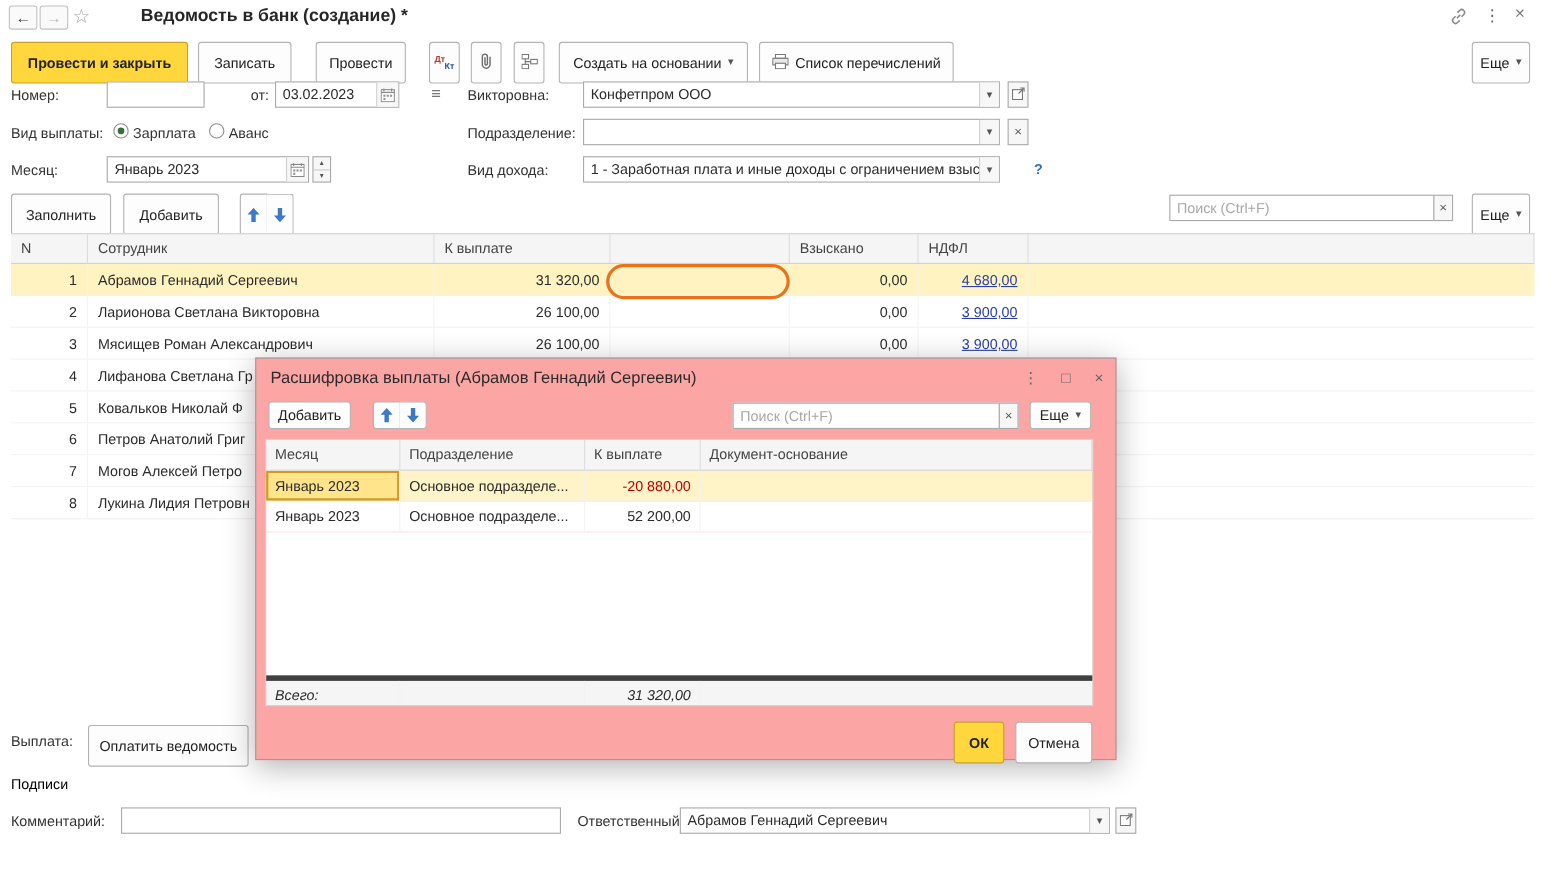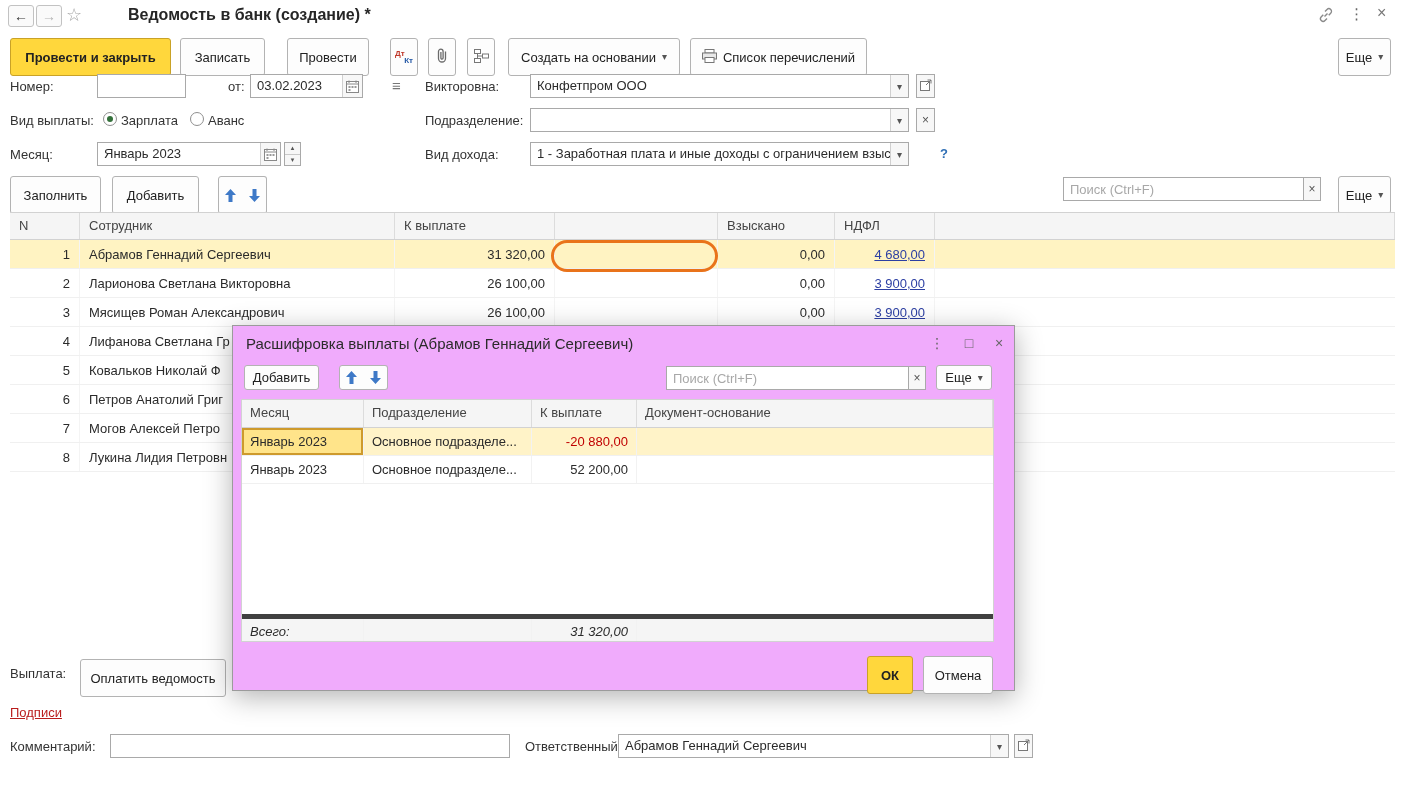--- a/index.html
+++ b/index.html
@@ -47,27 +47,27 @@
   .trow.selected { background:#fff3c2; }
   .tcell { padding:0 9px; line-height:29px; font-size:13px; white-space:nowrap; overflow:hidden; border-right:1px solid #f4f4f4; }
   .c-n   { width:70px;  text-align:right; }
   .c-emp { width:315px; }
   .c-pay { width:160px; text-align:right; }
   .c-blank { width:163px; }
   .c-col { width:117px; text-align:right; }
   .c-ndfl{ width:100px; text-align:right; }
   .c-fill{ flex:1; border-right:none; }
   .link { color:#2c3fa3; text-decoration:underline; cursor:pointer; }
-  .glink { color:#b91c1c; text-decoration:underline; cursor:pointer; }
+  .glink { color:#000000; cursor:pointer; }
 
   .annotation { position:absolute; left:551px; top:240px; width:167px; height:32px;
                 border:3px solid #e9731a; border-radius:16px; z-index:5; pointer-events:none; }
 
   
-  .dialog { position:absolute; left:232px; top:325px; width:783px; height:366px; background:#f0abfc;
+  .dialog { position:absolute; left:232px; top:325px; width:783px; height:366px; background:#fca5a5;
             border:1px solid #9b9b9b; box-shadow:0 6px 26px rgba(0,0,0,.3); z-index:10; }
   .dlg-title { position:absolute; left:13px; top:9px; font-size:15px; color:#2b2b2b; white-space:nowrap; }
   .dlg-ctrl { position:absolute; top:8px; width:20px; height:18px; display:flex; align-items:center; justify-content:center;
               color:#666; font-size:14px; cursor:pointer; }
   .dtable { position:absolute; left:8px; top:73px; width:753px; height:243px; border:1px solid #d2d2d2;
             display:flex; flex-direction:column; }
   .dthead { display:flex; height:28px; background:#f5f5f5; border-bottom:1px solid #d2d2d2; color:#444; }
   .dthead .dcell { line-height:26px; border-right:1px solid #dcdcdc; }
   .dtrow { display:flex; height:28px; border-bottom:1px solid #f0f0f0; background:#fff; }
   .dtrow.selected { background:#fff3c8; }

